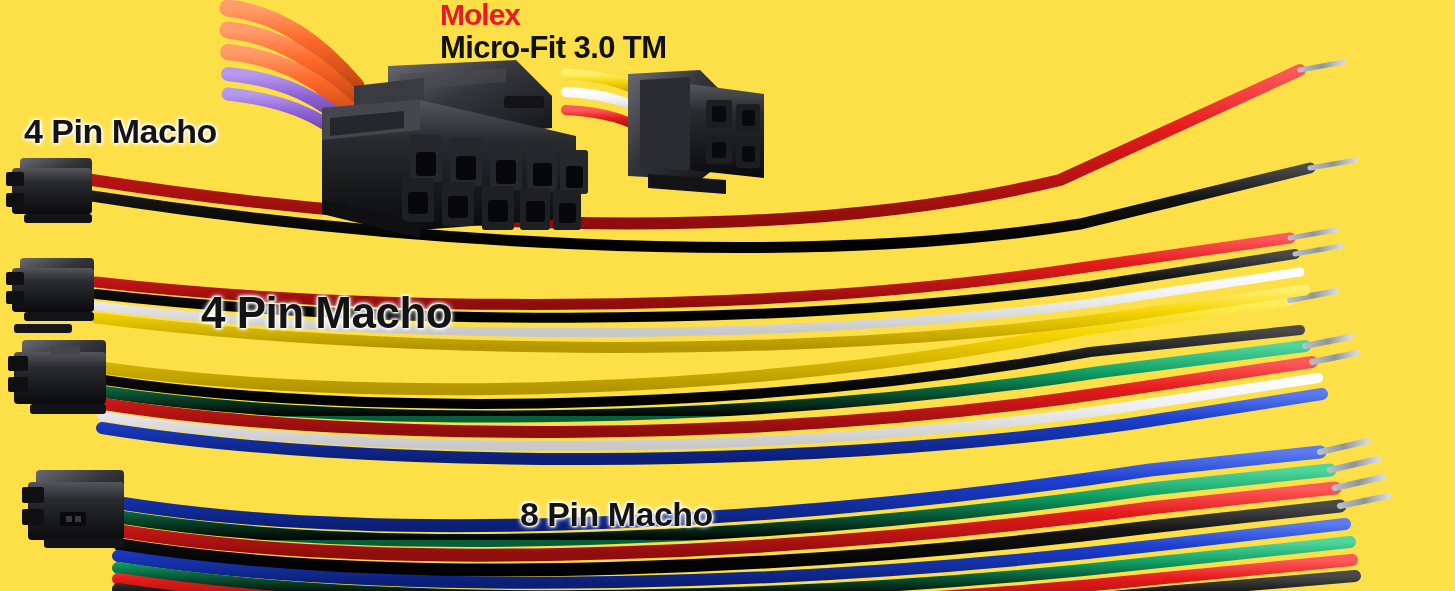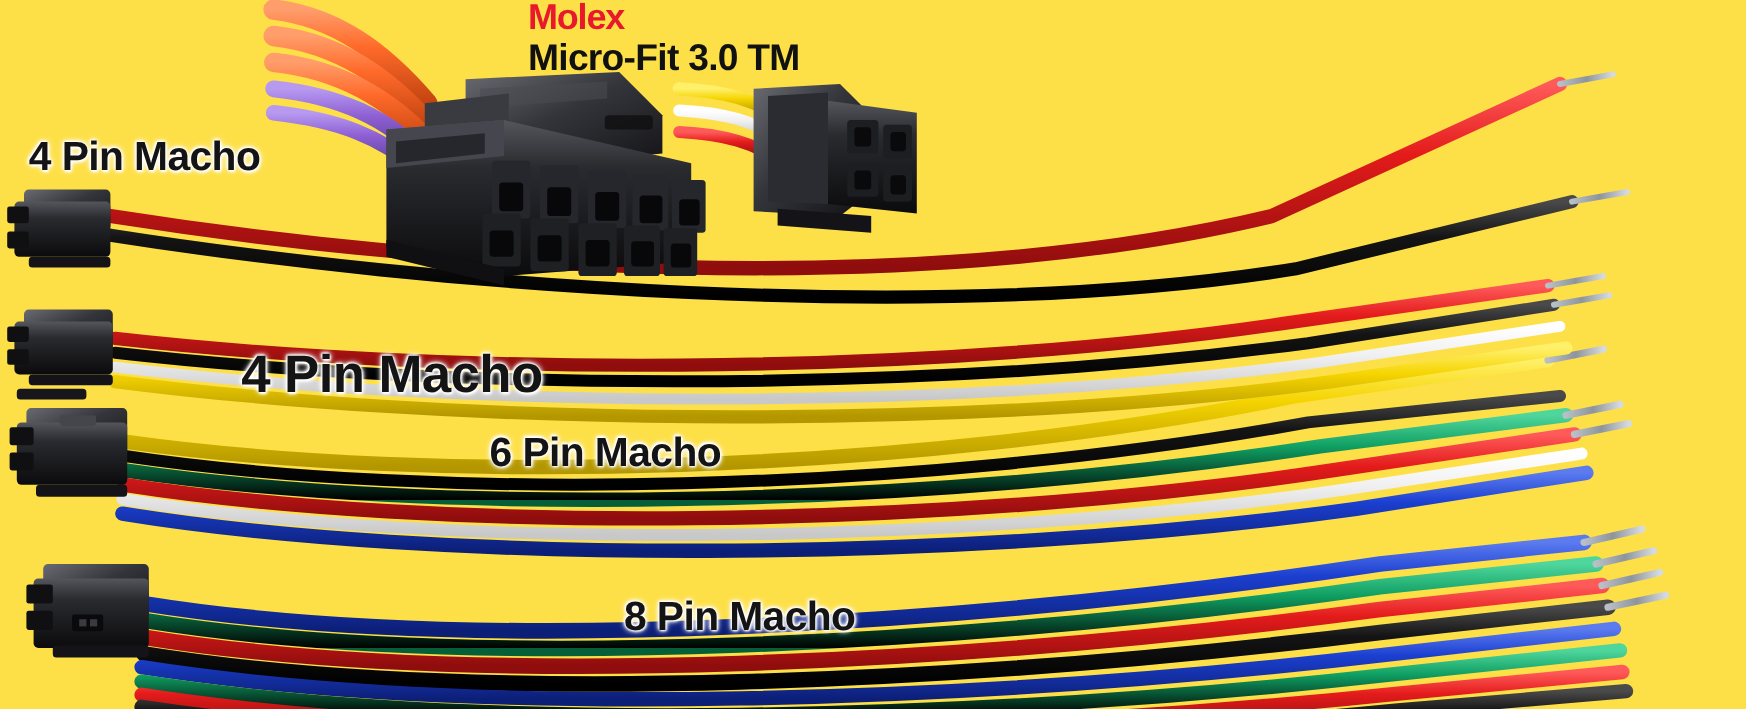--- a/index.html
+++ b/index.html
@@ -278,16 +278,15 @@
     </g>
   </svg>
 
   <div id="brand">
     <span id="brand-molex">Molex</span>
     <span id="brand-series">Micro-Fit 3.0 TM</span>
   </div>
 
   <div class="label" id="label-2pin">4 Pin Macho</div>
   <div class="label" id="label-4pin">4 Pin Macho</div>
-  <div class="label" id="label-6pin">6 Pin Macho</div>
   <div class="label" id="label-8pin">8 Pin Macho</div>
 
 </div>
 
 </body></html>

